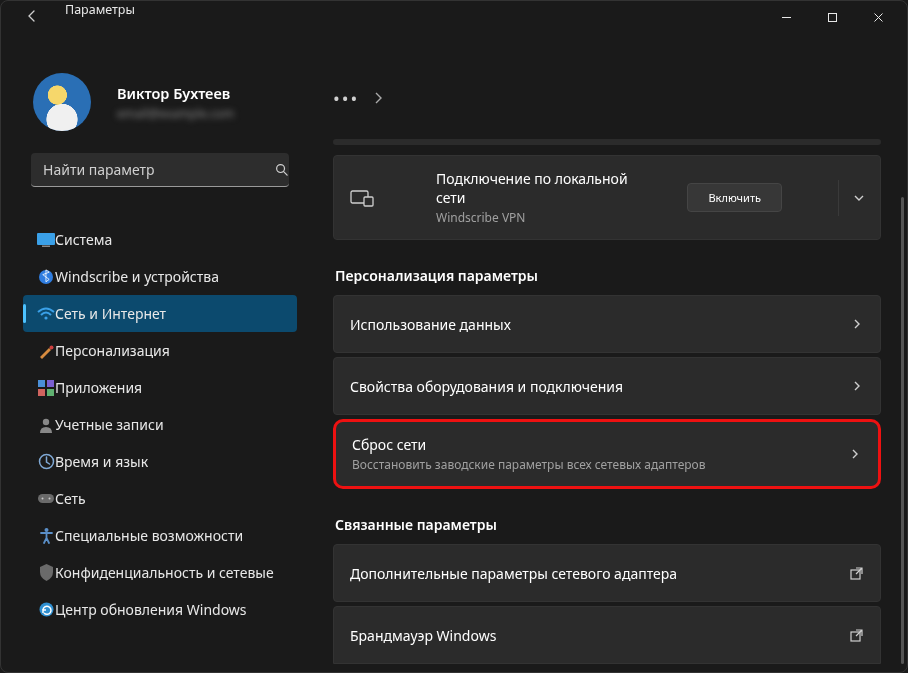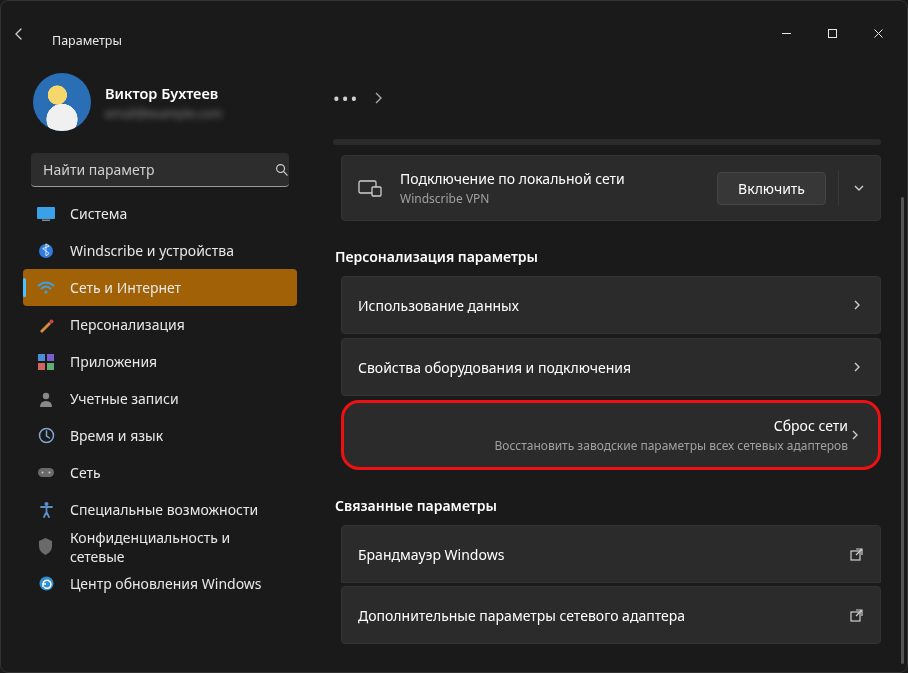--- a/index.html
+++ b/index.html
@@ -1,67 +1,67 @@
 <!DOCTYPE html>
 <html><head>
 <meta charset="utf-8">
 <style>
   * { box-sizing: border-box; margin: 0; padding: 0; font-family: "Segoe UI", -apple-system, system-ui, sans-serif; }
   body { background: #1a1a1a; width: 908px; height: 673px; overflow: hidden; border-radius: 8px; border: 1px solid #333; position: relative; }
   
-  .titlebar { height: 48px; display: flex; align-items: flex-end; padding: 0 6px 0 3px; }
+  .titlebar { height: 48px; display: flex; align-items: flex-start; padding: 0 6px 0 16px; }
   .back-btn { width: 30px; height: 30px; display: flex; align-items: center; justify-content: center; color: #cfcfcf; border-radius: 4px; cursor: pointer; }
   .title { color: #e8e8e8; font-size: 12.5px; margin-left: 18px; }
   .wincontrols { margin-left: auto; display: flex; }
   .winbtn { width: 46px; height: 32px; display: flex; align-items: center; justify-content: center; color: #e8e8e8; }
   .winbtn svg { width: 11px; height: 11px; }
   
   .layout { display: flex; height: calc(100% - 48px); }
   
   .sidebar { width: 310px; flex-shrink: 0; padding: 10px 10px 0 18px; overflow: hidden; }
-  .profile { display: flex; align-items: center; gap: 14px; padding: 14px 8px 22px 14px; }
+  .profile { display: flex; align-items: center; gap: 26px; padding: 14px 8px 22px 14px; }
   .avatar { width: 58px; height: 58px; border-radius: 50%; background: #2a6fb5; position: relative; overflow: hidden; }
   .avatar::after{ content:""; position:absolute; inset:0; background: radial-gradient(circle at 42% 38%, #f6d76b 0 19%, transparent 20%), radial-gradient(circle at 50% 80%, #f0f0f0 0 28%, transparent 29%); }
   .profile-name { color: #fff; font-size: 14.5px; font-weight: 600; }
   .profile-email { color: #888; font-size: 12px; filter: blur(3px); margin-top:2px; }
   
-  .search { margin: 0 12px 8px 12px; height: 34px; background: #2d2d2d; border-radius: 4px; border-bottom: 1.5px solid #9a9a9a; display: flex; align-items: center; padding: 0 0 0 12px; }
+  .search { margin: 0 12px 34px 12px; height: 34px; background: #2d2d2d; border-radius: 4px; border-bottom: 1.5px solid #9a9a9a; display: flex; align-items: center; padding: 0 0 0 12px; }
   .search input { flex: 1; background: transparent; border: none; outline: none; color: #cfcfcf; font-size: 14px; }
   .search input::placeholder { color: #cfcfcf; }
   .search-icon { color: #cfcfcf; }
   
   .nav { list-style: none; padding: 0 4px; }
-  .nav li { height: 37px; display: flex; align-items: center; gap: 15px; padding: 0 10px 0 14px; border-radius: 4px; color: #e8e8e8; font-size: 14px; cursor: pointer; position:relative; }
-  .nav li.active { background: #a16207; }
+  .nav li { height: 37px; display: flex; align-items: center; gap: 0; padding: 0 10px 0 14px; border-radius: 4px; color: #e8e8e8; font-size: 14px; cursor: pointer; position:relative; }
+  .nav li.active { background: #0c4a6e; }
   .nav li.active::before { content:""; position:absolute; left:0; top:9px; bottom:9px; width:3px; background:#4cc2ff; border-radius:2px; }
   .nav .icon { width: 18px; height: 18px; display: flex; align-items: center; justify-content: center; font-size: 15px; }
   
   .main { flex: 1; padding: 0 8px 0 22px; overflow: hidden; position: relative; }
   .breadcrumb { display: flex; align-items: center; gap: 14px; padding: 34px 0 26px 0; height: 90px; }
   .bc-dots { color: #cfcfcf; font-size: 18px; letter-spacing: 2px; cursor:pointer; }
   .bc-sep { color: #888; }
   .page-title { color: #fff; font-size: 27px; font-weight: 600; white-space: nowrap; }
   
   .topbar-strip { height: 6px; background: #2b2b2b; border-radius: 4px; margin: 0 18px 10px 0; }
   
-  .card { background: #2b2b2b; border: 1px solid #333; border-radius: 4px; margin: 0 18px 4px 8px; display: flex; align-items: center; padding: 13px 16px 13px 16px; min-height: 58px; cursor:pointer; }
+  .card { background: #2b2b2b; border: 1px solid #333; border-radius: 4px; margin: 0 18px 4px 0; display: flex; align-items: center; padding: 13px 16px 13px 16px; min-height: 58px; cursor:pointer;gap:44px; }
   .card + .card { margin-top: 3px; }
   .card .leading-icon { width: 30px; color: #cfcfcf; display:flex; }
   .card-body { flex: 1; }
   .card-title { color: #fff; font-size: 14px; }
   .card-sub { color: #a0a0a0; font-size: 12px; margin-top: 2px; }
   .chevron { color: #cfcfcf; }
   .ext-icon { color:#cfcfcf; }
   
-  .conn-card .btn { background: #373737; border: 1px solid #454545; color: #fff; font-size: 14px; padding: 6px 20px; border-radius: 4px; margin-right: 12px; cursor:pointer; }
+  .conn-card .btn { background: #373737; border: 1px solid #454545; color: #fff; font-size: 11px; padding: 6px 20px; border-radius: 4px; margin-right: 12px; cursor:pointer; }
   .conn-card .chev-box { width: 40px; height: 36px; display:flex; align-items:center; justify-content:center; border-left:1px solid #3a3a3a; margin:-10px -14px -10px 0; }
   
   .section-h { color: #fff; font-size: 14px; font-weight: 600; margin: 26px 0 10px 2px; }
   
-  .highlight { border: 3.5px solid #e11; border-radius: 18px; text-align: right; }
+  .highlight { border: 3.5px solid #e11; border-radius: 10px; }
   
   .scrollbar { position: absolute; right: 3px; top: 148px; bottom: 8px; width: 3px; background: #555; border-radius: 2px; }
 
   
   svg { display:block; }
 </style>
 </head>
 <body>
 
 <div class="titlebar">
@@ -274,35 +274,35 @@
         <div class="card-title">Сброс сети</div>
         <div class="card-sub">Восстановить заводские параметры всех сетевых адаптеров</div>
       </div>
       <svg class="chevron" width="14" height="14" viewBox="0 0 14 14">
           <path d="M5 3 L9 7 L5 11" stroke="currentColor" stroke-width="1.4" fill="none"></path>
         </svg>
     </div>
 
     <div class="section-h">Связанные параметры</div>
 
+    <div class="card">
+      <div class="card-body">
+          <div class="card-title">Дополнительные параметры сетевого адаптера</div>
+        </div>
+      <svg class="ext-icon" width="15" height="15" viewBox="0 0 15 15">
+          <rect x="2" y="4" width="9" height="9" stroke="currentColor" stroke-width="1.2" fill="none"></rect>
+          <path d="M7 2 h6 v6 M13 2 L7 8" stroke="currentColor" stroke-width="1.2" fill="none"></path>
+        </svg>
+    </div>
+
     <div class="card" style="margin-bottom:0; border-bottom-left-radius:0; border-bottom-right-radius:0;">
       <div class="card-body">
           <div class="card-title">Брандмауэр Windows</div>
         </div>
       <svg class="ext-icon" width="15" height="15" viewBox="0 0 15 15">
           <rect x="2" y="4" width="9" height="9" stroke="currentColor" stroke-width="1.2" fill="none"></rect>
           <path d="M7 2 h6 v6 M13 2 L7 8" stroke="currentColor" stroke-width="1.2" fill="none"></path>
         </svg>
     </div>
 
-    <div class="card">
-      <div class="card-body">
-          <div class="card-title">Дополнительные параметры сетевого адаптера</div>
-        </div>
-      <svg class="ext-icon" width="15" height="15" viewBox="0 0 15 15">
-          <rect x="2" y="4" width="9" height="9" stroke="currentColor" stroke-width="1.2" fill="none"></rect>
-          <path d="M7 2 h6 v6 M13 2 L7 8" stroke="currentColor" stroke-width="1.2" fill="none"></path>
-        </svg>
-    </div>
-
     <div class="scrollbar"></div>
   </main>
 </div>
 
 </body></html>

